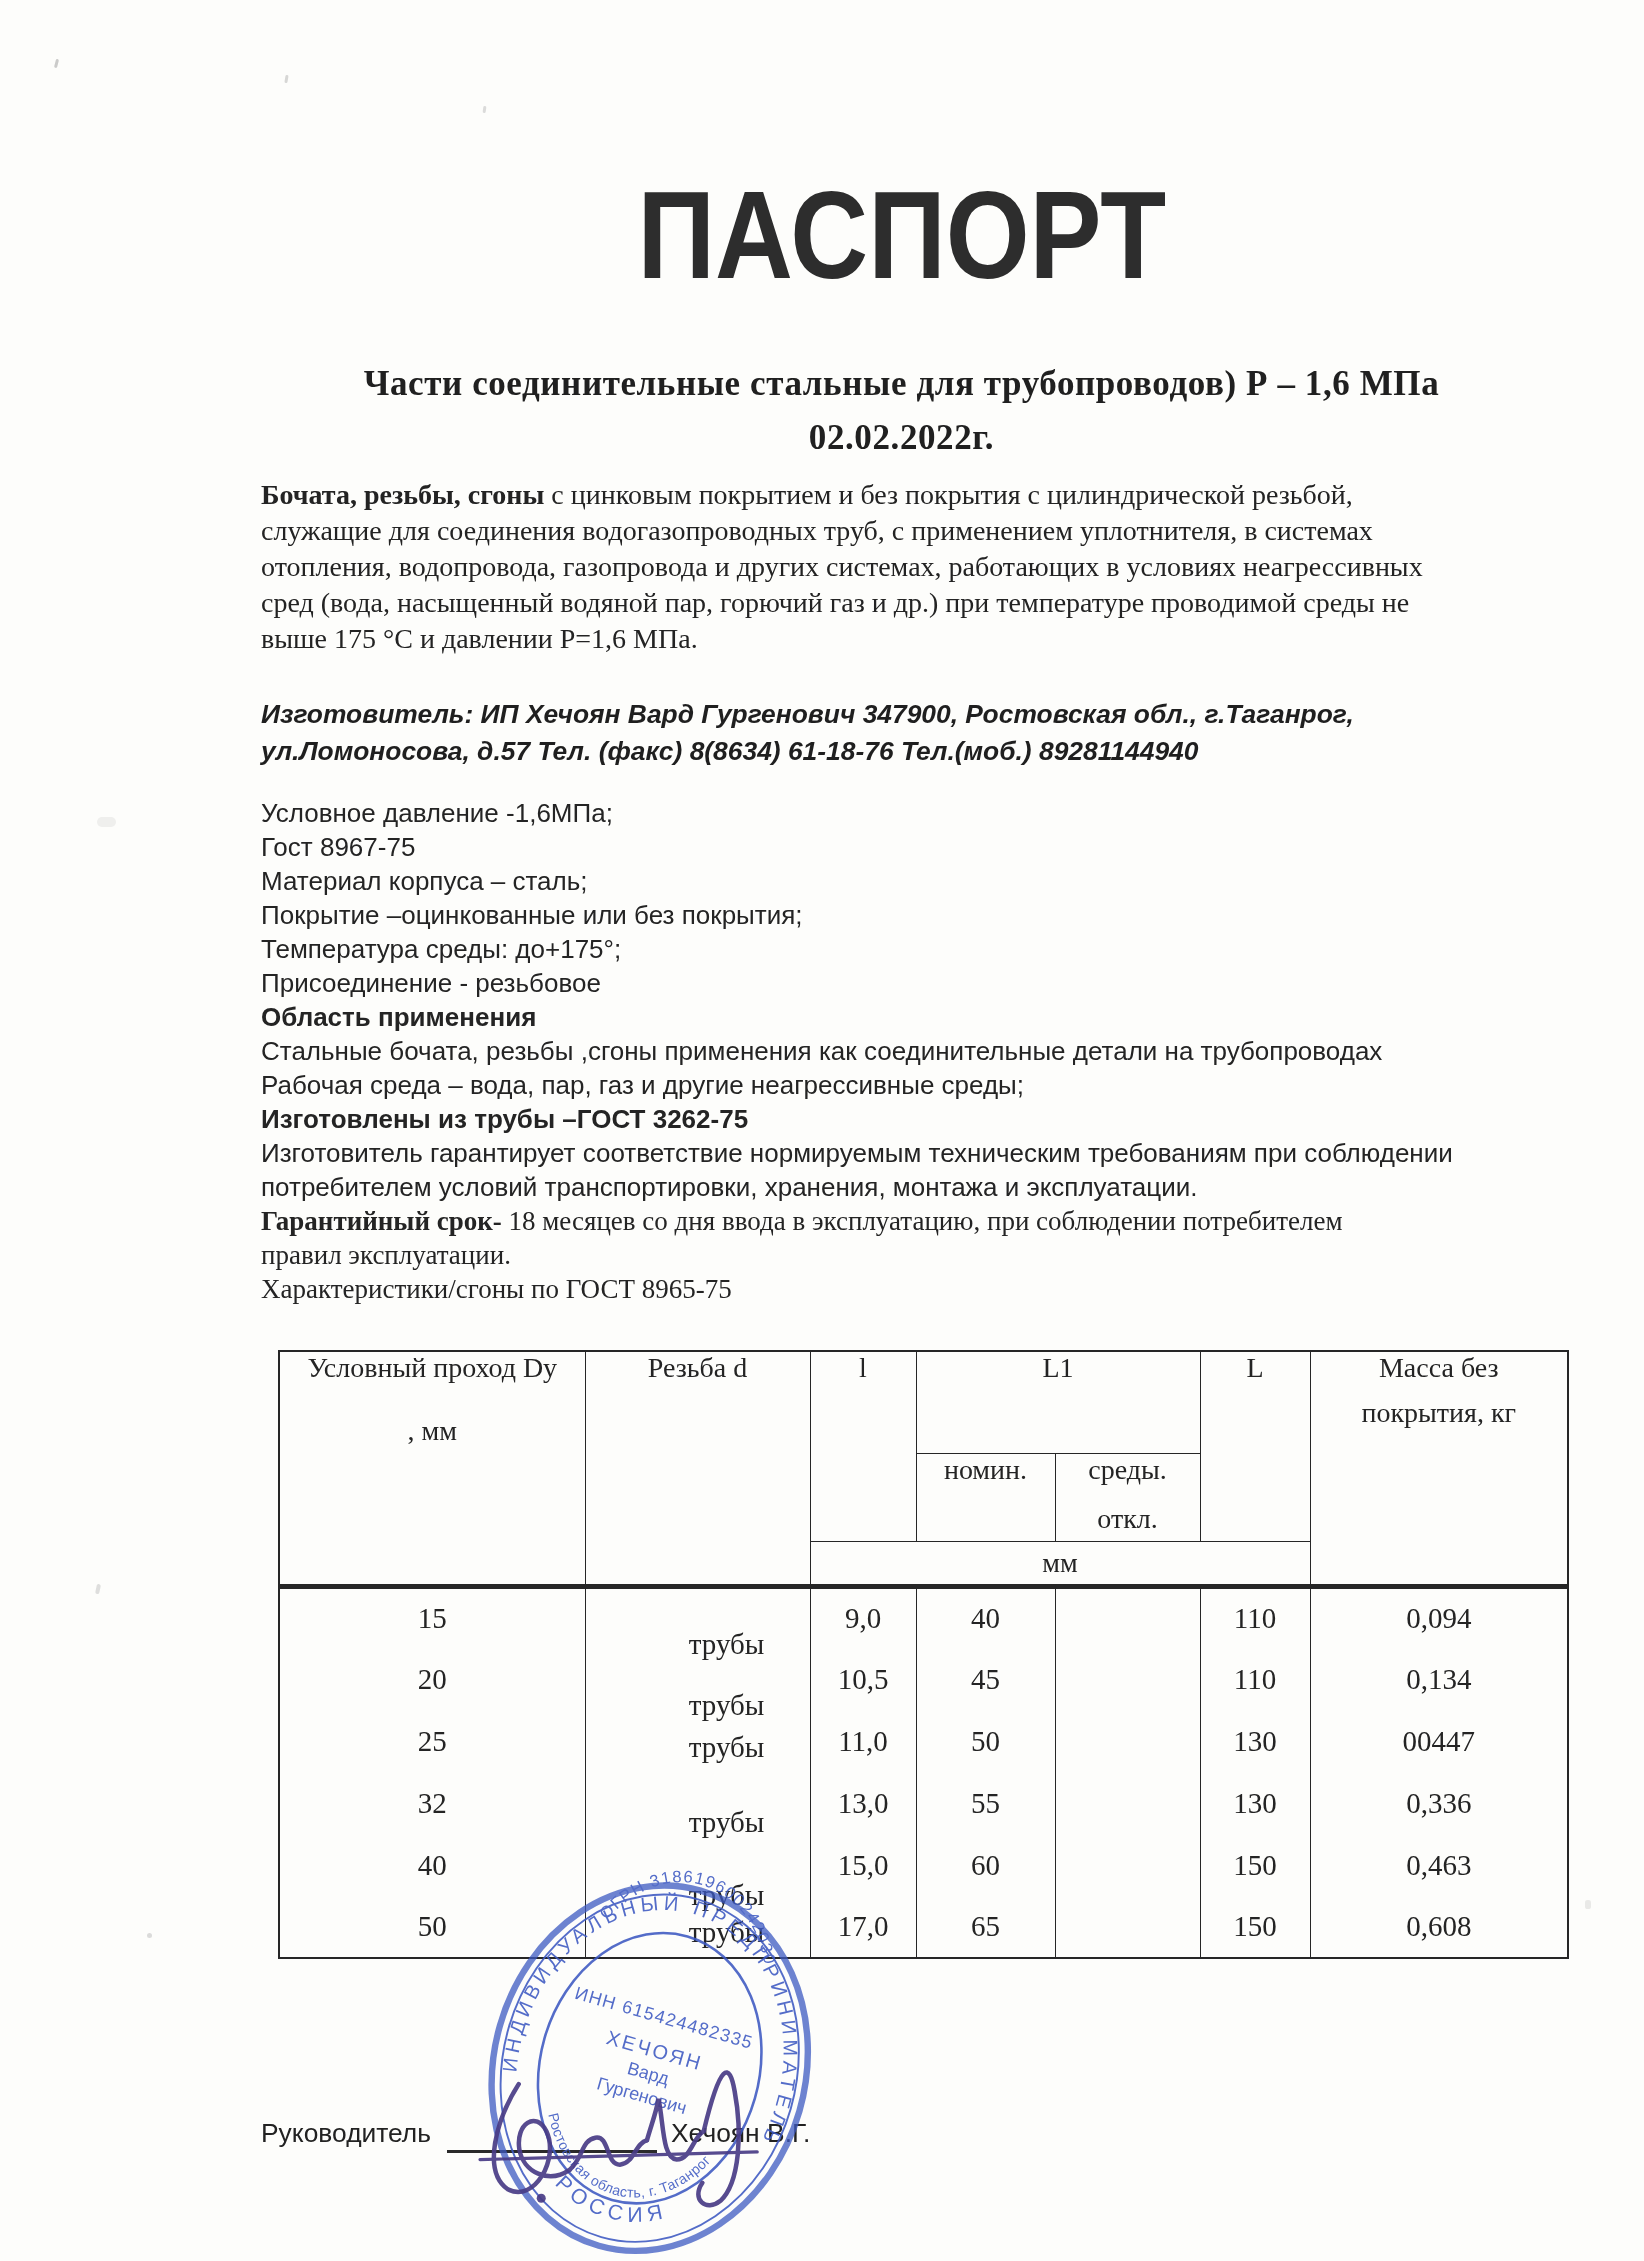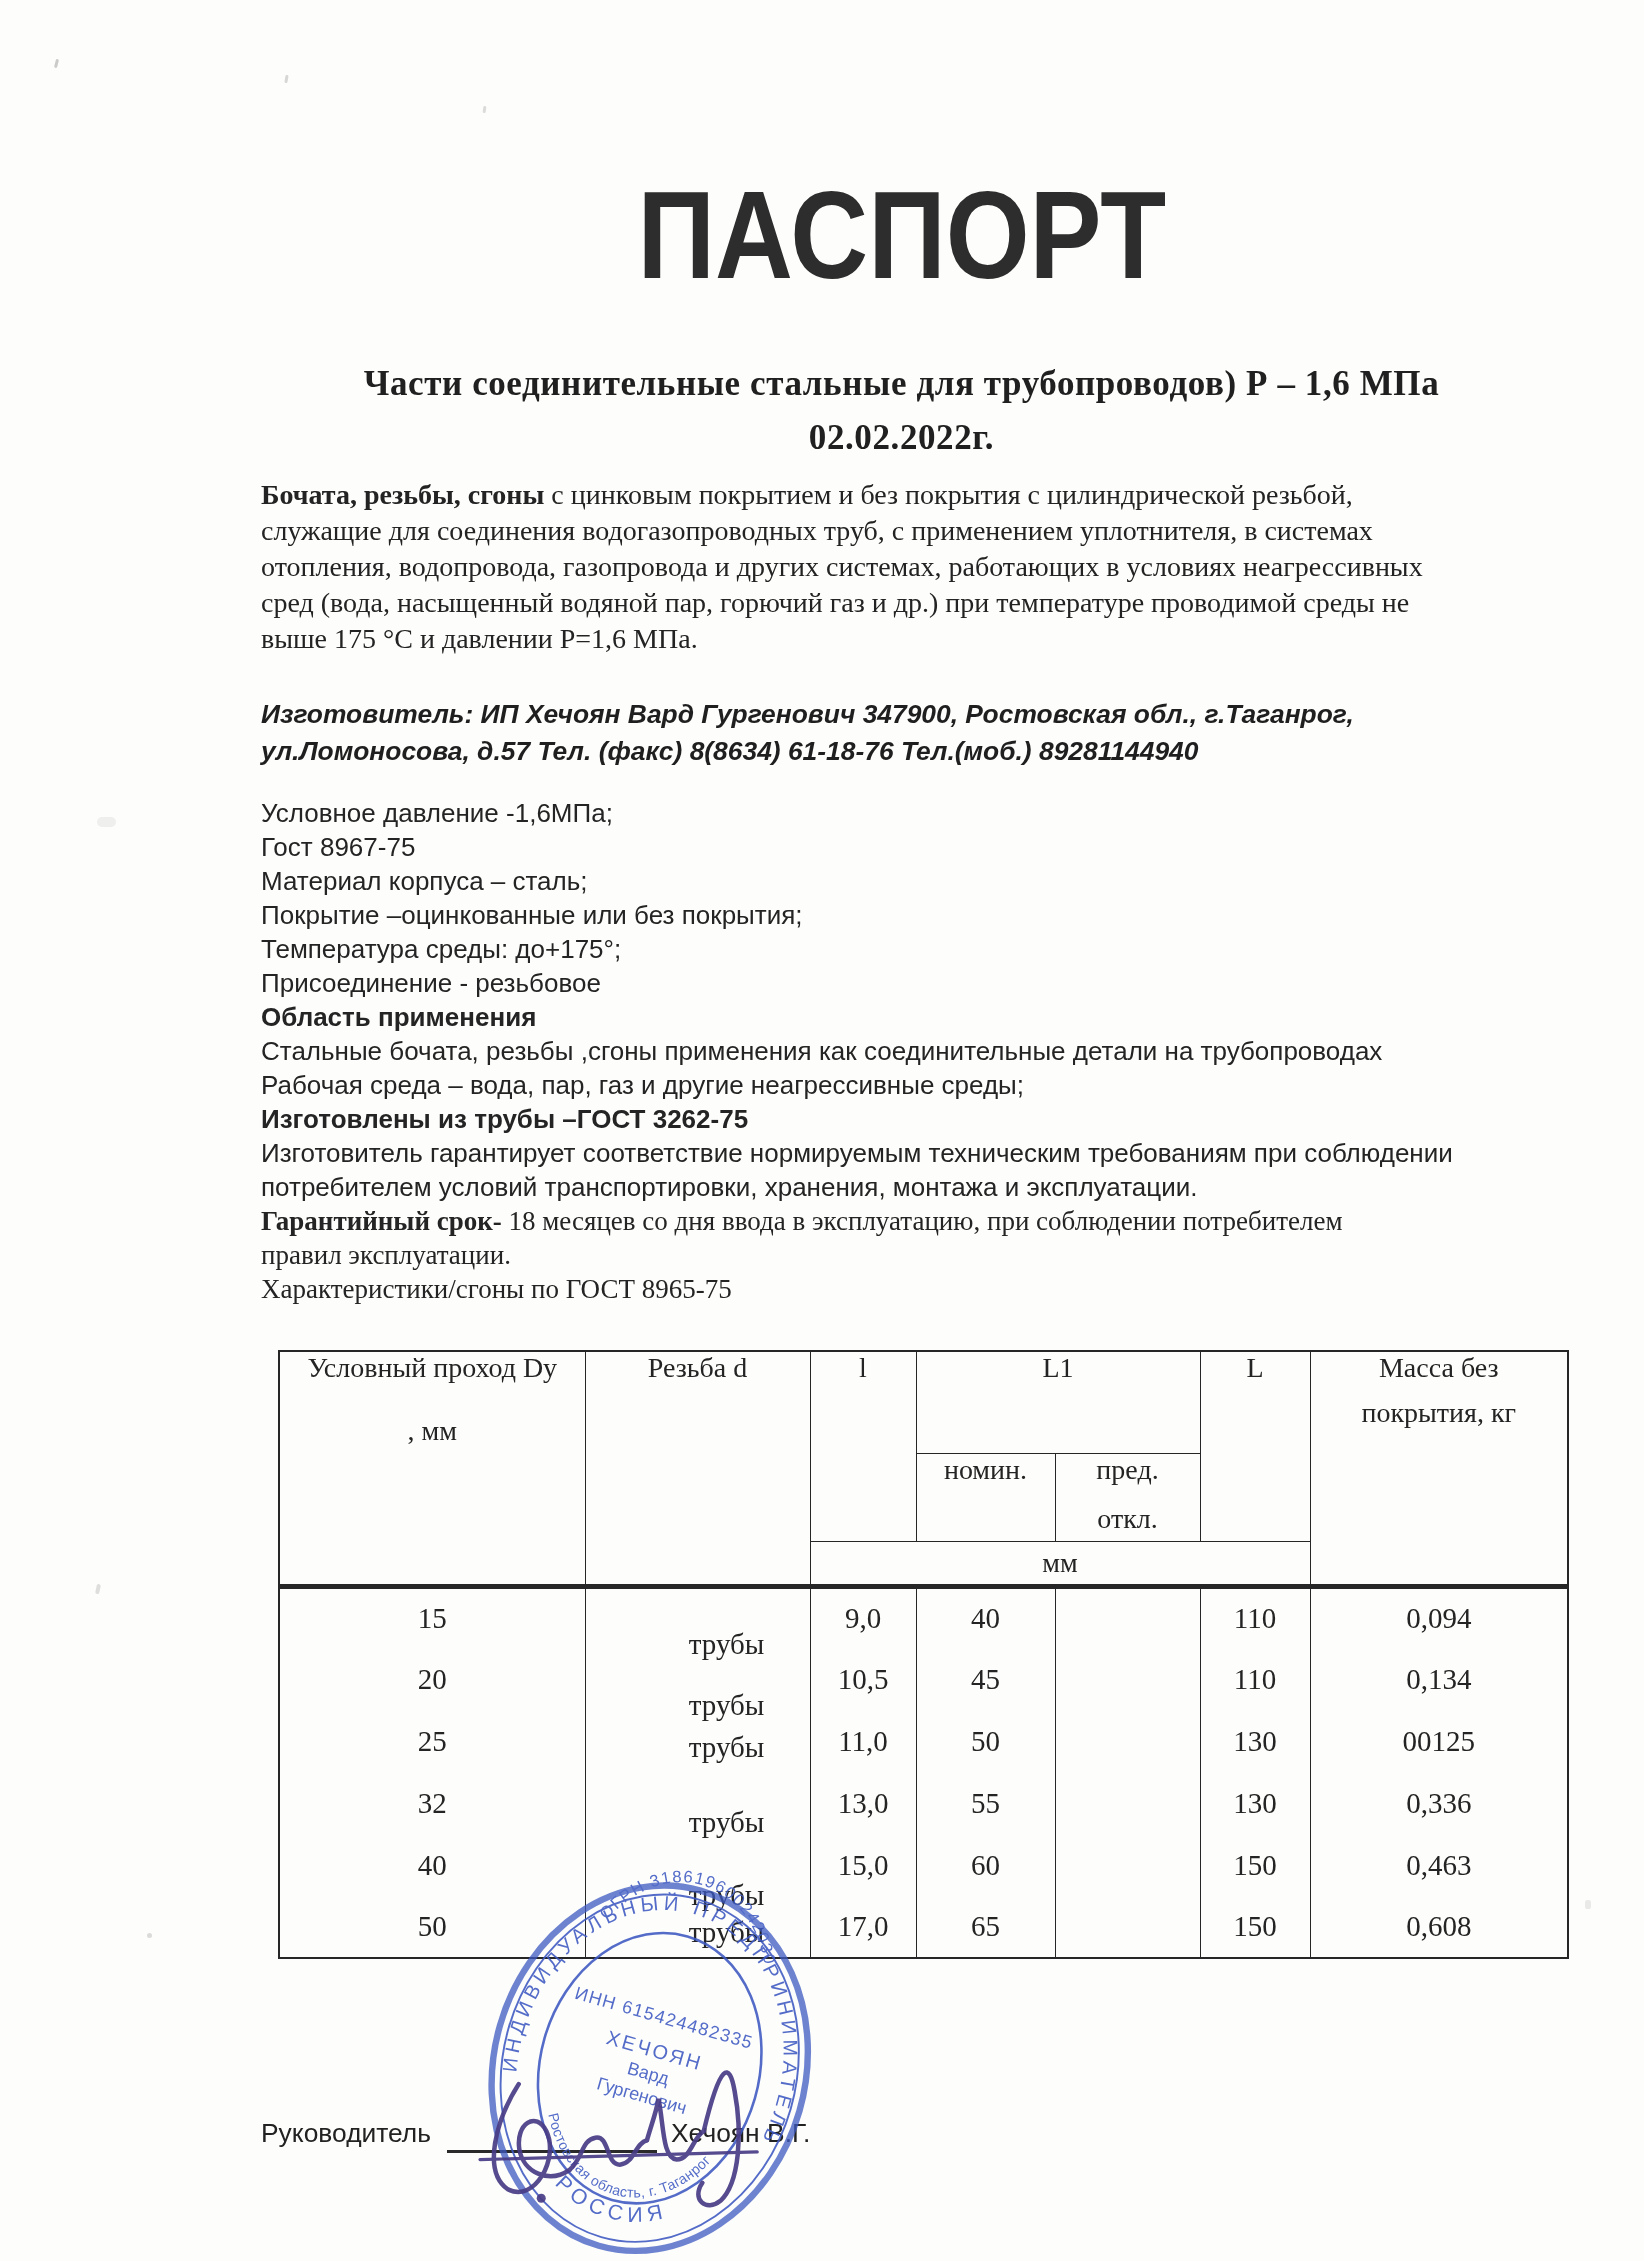--- a/index.html
+++ b/index.html
@@ -141,21 +141,21 @@
           <td colspan="2" class="hc c45">L1</td>
           <td rowspan="2" class="hc c6">L</td>
           <td rowspan="3" class="hc c7 hb">
             <div>Масса без</div>
             <div class="c7b">покрытия, кг</div>
           </td>
         </tr>
         <tr class="h2">
           <td class="hc nom">номин.</td>
           <td class="hc pred">
-            <div>пред.</div>
+            <div>среды.</div>
             <div class="predb">откл.</div>
           </td>
         </tr>
         <tr class="h3">
           <td colspan="4" class="units hb">мм</td>
         </tr>
       </tbody>
       <tbody id="data-rows">
           <tr class="dr">
             <td>15</td>
@@ -175,21 +175,21 @@
             <td>110</td>
             <td>0,134</td>
           </tr>
           <tr class="dr">
             <td>25</td>
             <td><span class="thr" style="top: 6.4px; left: 29px;">трубы</span></td>
             <td>11,0</td>
             <td>50</td>
             <td></td>
             <td>130</td>
-            <td>00125</td>
+            <td>00447</td>
           </tr>
           <tr class="dr">
             <td>32</td>
             <td><span class="thr" style="top: 19.3px; left: 29px;">трубы</span></td>
             <td>13,0</td>
             <td>55</td>
             <td></td>
             <td>130</td>
             <td>0,336</td>
           </tr>

